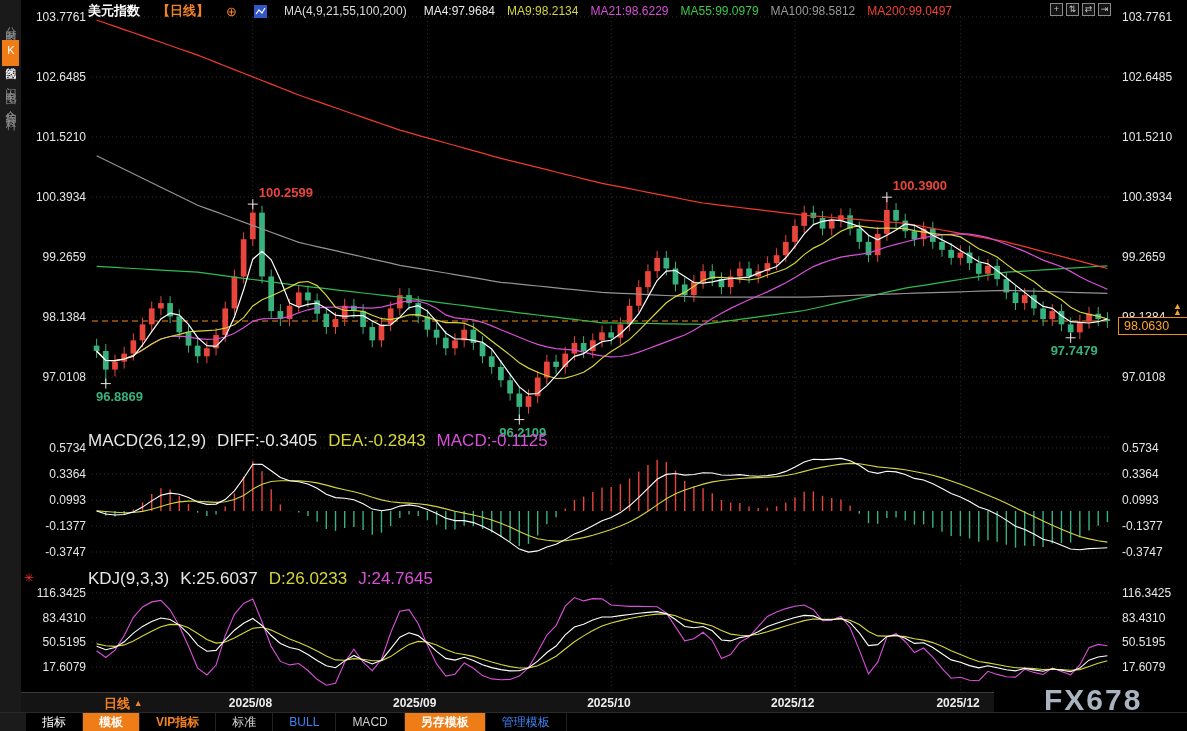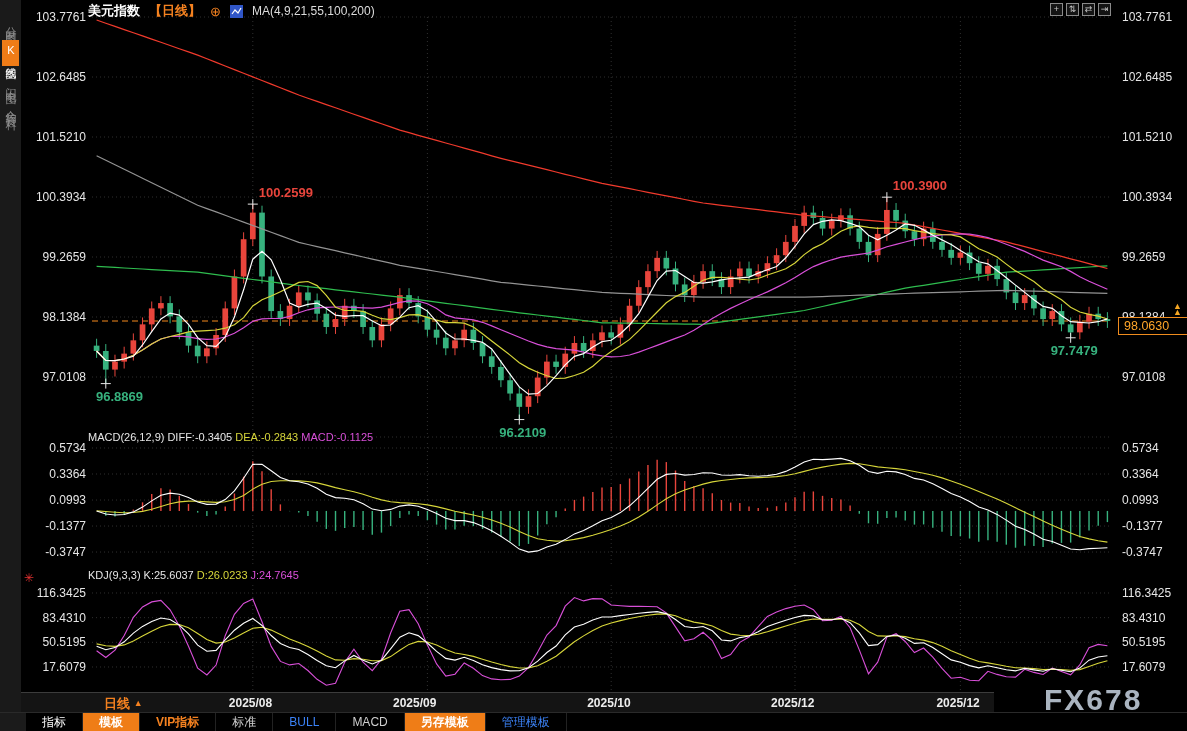--- a/index.html
+++ b/index.html
@@ -9,33 +9,33 @@
   #chart-svg text{font-family:"Liberation Sans",sans-serif}
   .tick{fill:#e6e6e6;font-size:12px}
   .anno{font-size:13px;font-weight:bold}
 
   #sidebar{position:absolute;left:0;top:0;width:21px;height:712px;background:#1a1a1a;z-index:4;
            display:flex;flex-direction:column;align-items:center;padding-top:18px;box-sizing:border-box;gap:13px}
   .side-item{writing-mode:vertical-rl;text-orientation:upright;color:#8d8d8d;font-size:11px;
              letter-spacing:3px;cursor:pointer;line-height:15px}
   .side-item.active{background:#f07c17;color:#fff;padding:4px 1px;letter-spacing:2px}
 
-  #header{position:absolute;left:88px;top:2px;z-index:5;display:flex;align-items:center;gap:9px;
+  #header{position:absolute;left:88px;top:2px;z-index:5;display:flex;align-items:center;gap:17px;
           font-size:12px;white-space:nowrap}
   .sym{color:#fff;font-weight:bold;font-size:13px}
   .period{color:#f58220;font-weight:bold;font-size:13px}
   .plus-ic{color:#f58220;font-size:13px;cursor:pointer}
   .ma-group{color:#dcdcdc}
   #ma-values{display:flex;gap:12px}
 
   #top-icons{position:absolute;left:1050px;top:3px;z-index:5;display:flex;gap:3px}
   .ticon{width:13px;height:13px;border:1px solid #8a8a8a;color:#c5c5c5;font-size:9px;line-height:11px;
          text-align:center;box-sizing:border-box;cursor:pointer;background:#141414}
 
-  #macd-header,#kdj-header{position:absolute;left:88px;z-index:5;display:flex;gap:3px;font-size:11px;white-space:nowrap}
+  #macd-header,#kdj-header{position:absolute;left:88px;z-index:5;display:flex;gap:11px;font-size:17px;white-space:nowrap}
   #macd-header{top:431px}
   #kdj-header{top:569px}
   .ind-white{color:#e6e6e6}
   .ind-yellow{color:#d6d53a}
   .ind-magenta{color:#d84fd8}
   #kdj-gear{position:absolute;left:24px;top:571px;z-index:5;color:#e03030;font-size:12px;cursor:pointer}
 
   #axis-strip{position:absolute;left:0;top:692px;width:994px;height:20px;background:#141414;
               border-top:1px solid #3c3c3c;box-sizing:border-box;z-index:3}
   #period-label{position:absolute;left:104px;top:2px;color:#f58220;font-weight:bold;font-size:13px;cursor:pointer}
@@ -521,20 +521,28 @@
   <span class="sym">美元指数</span>
   <span class="period">【日线】</span>
   <span class="plus-ic">⊕</span>
   <span style="line-height:0">
     <svg width="13" height="13">
         <rect width="13" height="13" fill="#3056c8"></rect>
         <polyline points="2,9 5,5 8,8 11,3" stroke="#fff" fill="none" stroke-width="1.2"></polyline>
       </svg>
   </span>
   <span class="ma-group">MA(4,9,21,55,100,200)</span>
+  <span id="ma-values">
+      <span style="color: rgb(232, 232, 232);">MA4:97.9684</span>
+      <span style="color: rgb(214, 213, 58);">MA9:98.2134</span>
+      <span style="color: rgb(216, 79, 216);">MA21:98.6229</span>
+      <span style="color: rgb(60, 200, 74);">MA55:99.0979</span>
+      <span style="color: rgb(154, 154, 154);">MA100:98.5812</span>
+      <span style="color: rgb(240, 67, 51);">MA200:99.0497</span>
+    </span>
 </div>
 
 <div id="top-icons">
   <div class="ticon">+</div>
   <div class="ticon">⇅</div>
   <div class="ticon">⇄</div>
   <div class="ticon">⇥</div>
 </div>
 
 <div id="macd-header">

